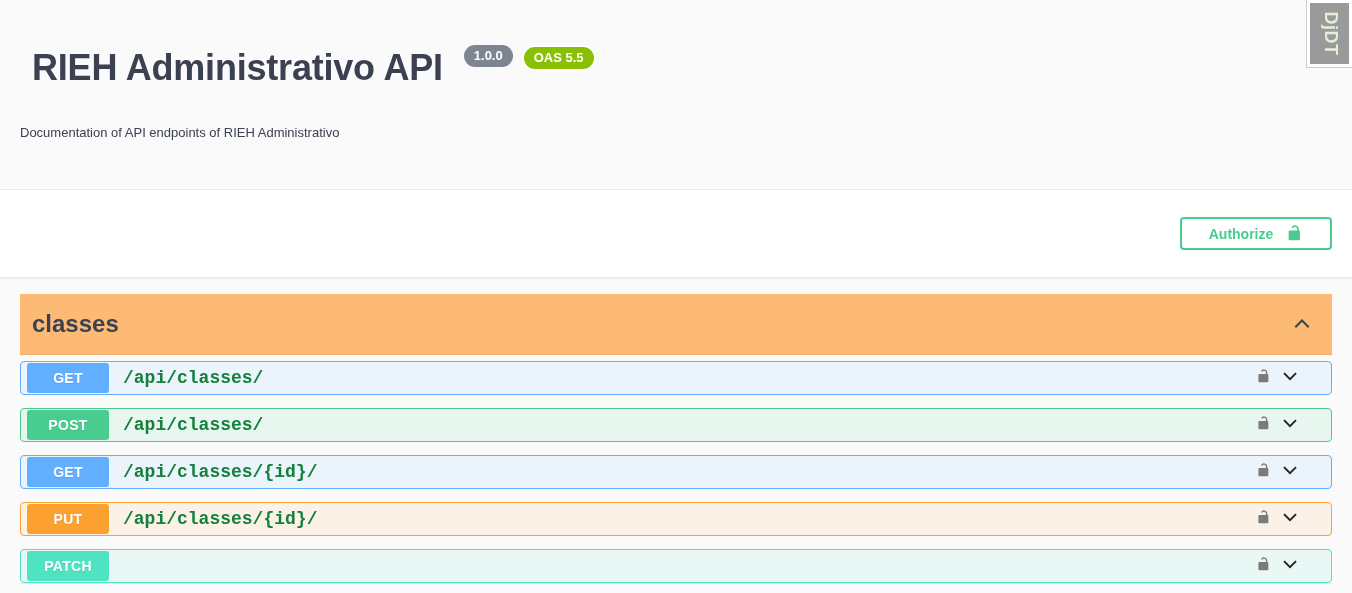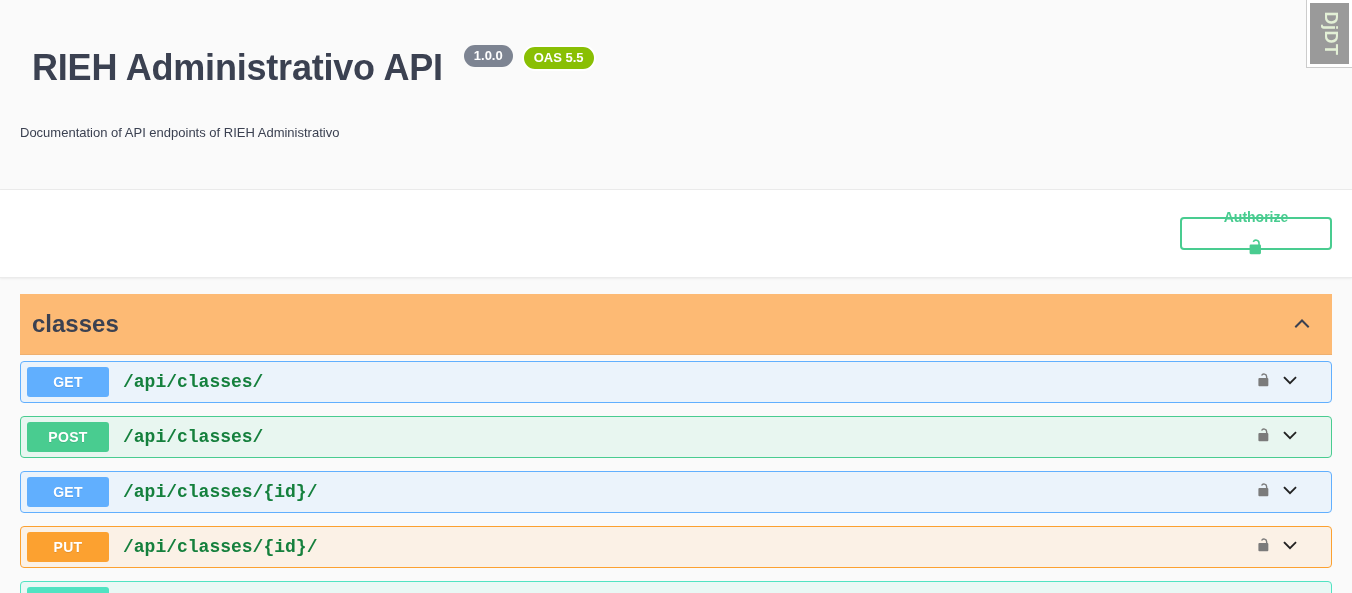--- a/index.html
+++ b/index.html
@@ -97,21 +97,20 @@
     color: #49cc90;
     font-size: 14px;
     font-weight: bold;
     padding: 8px 17px;
     cursor: pointer;
     font-family: "Liberation Sans", sans-serif;
     line-height: 1;
     height: 33px;
     min-width: 152px;
     justify-content: center;
-    flex-direction: column;
   }
   .authorize-btn .lock-svg { flex: 0 0 auto; }
 
   
   .tag-wrap { padding: 0 20px; margin-top: 16px; }
   .tag-section { border-bottom: 1px solid rgba(59,65,81,0.1); }
   .tag-header {
     display: flex;
     align-items: center;
     justify-content: space-between;
@@ -135,21 +134,21 @@
   }
   .chev svg { display: block; }
 
   
   .op-list { padding-top: 6px; }
   .op-row {
     display: flex;
     align-items: center;
     border-radius: 4px;
     border: 1px solid transparent;
-    height: 42px;
+    height: 34px;
     margin: 0 0 13px 0;
     cursor: pointer;
     position: relative;
     padding-right: 26px;
   }
   .op-row:last-child { margin-bottom: 0; }
   .method {
     width: 82px;
     min-width: 82px;
     height: 30px;

